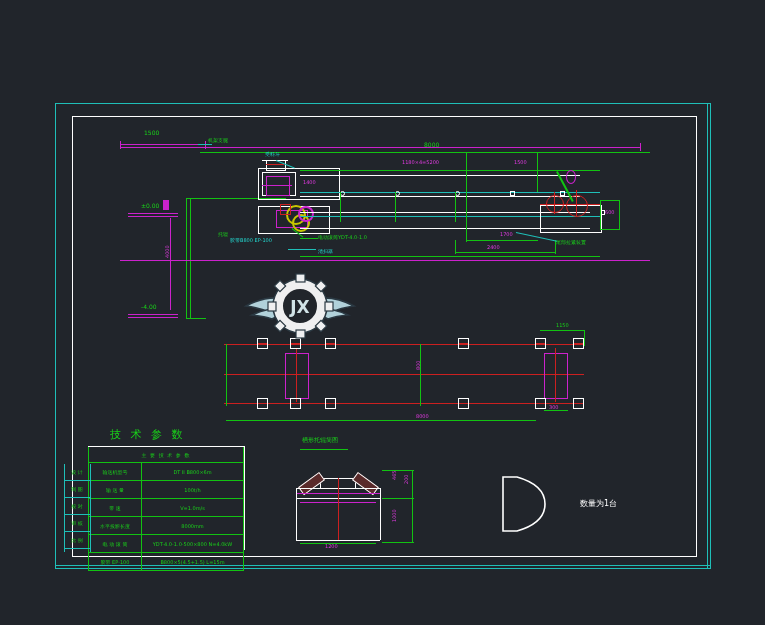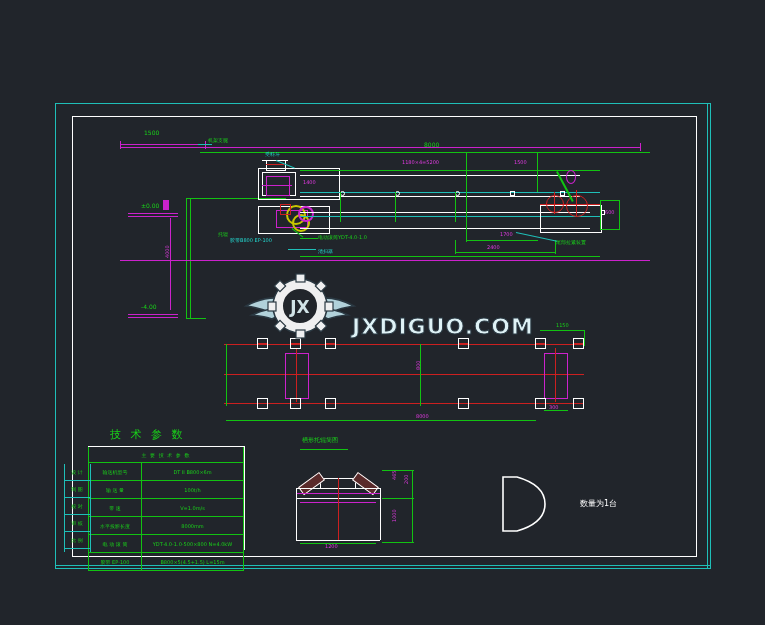--- a/index.html
+++ b/index.html
@@ -225,21 +225,20 @@
         <rect x="87" y="34" width="8" height="9"></rect>
         <rect x="38" y="14" width="8" height="8" transform="rotate(-45 42 18)"></rect>
         <rect x="79" y="14" width="8" height="8" transform="rotate(45 83 18)"></rect>
         <rect x="38" y="54" width="8" height="8" transform="rotate(45 42 58)"></rect>
         <rect x="79" y="54" width="8" height="8" transform="rotate(-45 83 58)"></rect>
       </g>
       <circle cx="62" cy="38" r="18" fill="#21252b" stroke="#ffffff" stroke-width="2"></circle>
       <text x="62" y="45" text-anchor="middle" font-family="DejaVu Sans, sans-serif" font-size="17" font-weight="bold" fill="#dff2f6" id="wm-mark">JX</text>
     </svg>
   </div>
-  <div class="abs wmtext" style="left:352px;top:314px;font-size:22px;letter-spacing:1px;">JXDIGUO.COM</div>
 
   <div class="txt tgr s11" style="left:110px;top:429px;">技 术 参 数</div>
 
   <div class="abs" style="left:88px;top:446px;width:156px;height:104px;">
     <table style="width:156px;height:104px;font-size:5px;color:#19d219;">
       <tbody id="params-body">
           <tr>
             <td colspan="2" style="text-align: center; border: 1px solid rgb(18, 195, 18); color: rgb(25, 210, 25); font-size: 5px; height: 13px; letter-spacing: 1px;">主 要 技 术 参 数</td>
           </tr>
           <tr>

